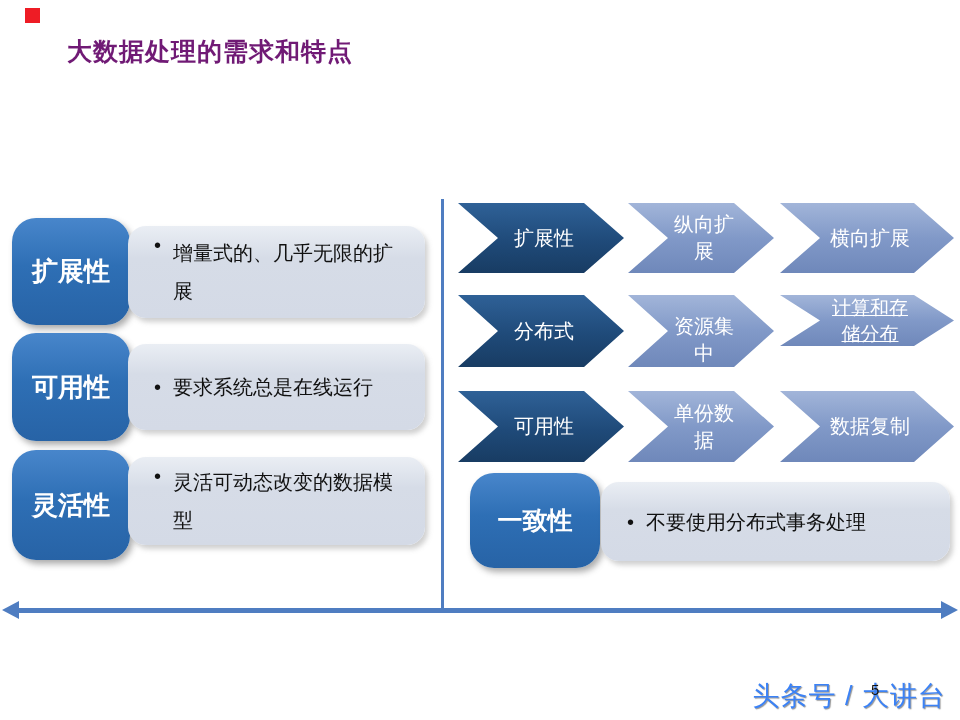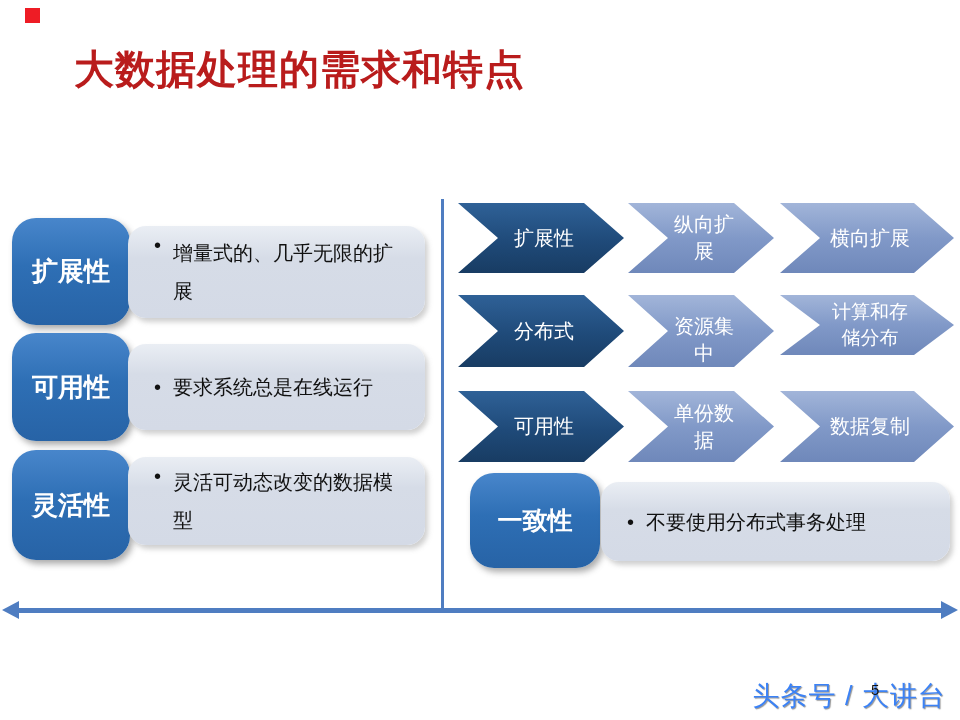--- a/index.html
+++ b/index.html
@@ -1,22 +1,22 @@
 <!DOCTYPE html>
 <html><head>
 <meta charset="utf-8">
 <style>
   html,body{margin:0;padding:0;background:#fff;}
   .slide{position:relative;width:960px;height:720px;background:#ffffff;overflow:hidden;
          font-family:"Liberation Sans","DejaVu Sans",sans-serif;}
 
   .red-square{position:absolute;left:25px;top:8px;width:15px;height:15px;background:#ee1c25;}
 
-  .title{position:absolute;left:62px;top:30px;margin:12px;font-size:40px;font-weight:bold;
-         color:#b91c1c;letter-spacing:1px;}
+  .title{position:absolute;left:62px;top:30px;margin:5px;font-size:25px;font-weight:bold;
+         color:#701a75;letter-spacing:1px;}
 
   
   .blue-box{position:absolute;border-radius:24px;color:#fff;display:flex;align-items:center;
             justify-content:center;font-weight:bold;
             background:linear-gradient(180deg,#4886cb 0%,#2e6fb5 45%,#2763a6 100%);
             box-shadow:3px 4px 6px rgba(70,70,70,.45);}
   .blue-box.left{font-size:26px;}
 
   .light-box{position:absolute;border-radius:18px;color:#111;display:flex;align-items:center;
              background:linear-gradient(180deg,#eaeef4 0%,#d6dce7 35%,#d4dae6 100%);
@@ -91,21 +91,21 @@
   <div class="chevron mid" style="left:780px;top:203px;width:174px;height:70px;">
     <span>横向扩展</span>
   </div>
 
   <div class="chevron dark" style="left:458px;top:295px;width:166px;height:72px;">
     <span>分布式</span>
   </div>
   <div class="chevron mid" style="left:628px;top:295px;width:146px;height:72px;align-items:flex-end;">
     <span>资源集中</span>
   </div>
-  <div class="chevron mid" style="left:780px;top:295px;width:174px;height:60px;font-size:19px;">
+  <div class="chevron mid" style="left:780px;top:295px;width:174px;height:51px;font-size:19px;text-decoration:underline;">
     <span>计算和存储分布</span>
   </div>
 
   <div class="chevron dark" style="left:458px;top:391px;width:166px;height:71px;">
     <span>可用性</span>
   </div>
   <div class="chevron mid" style="left:628px;top:391px;width:146px;height:71px;">
     <span>单份数据</span>
   </div>
   <div class="chevron mid" style="left:780px;top:391px;width:174px;height:71px;">

